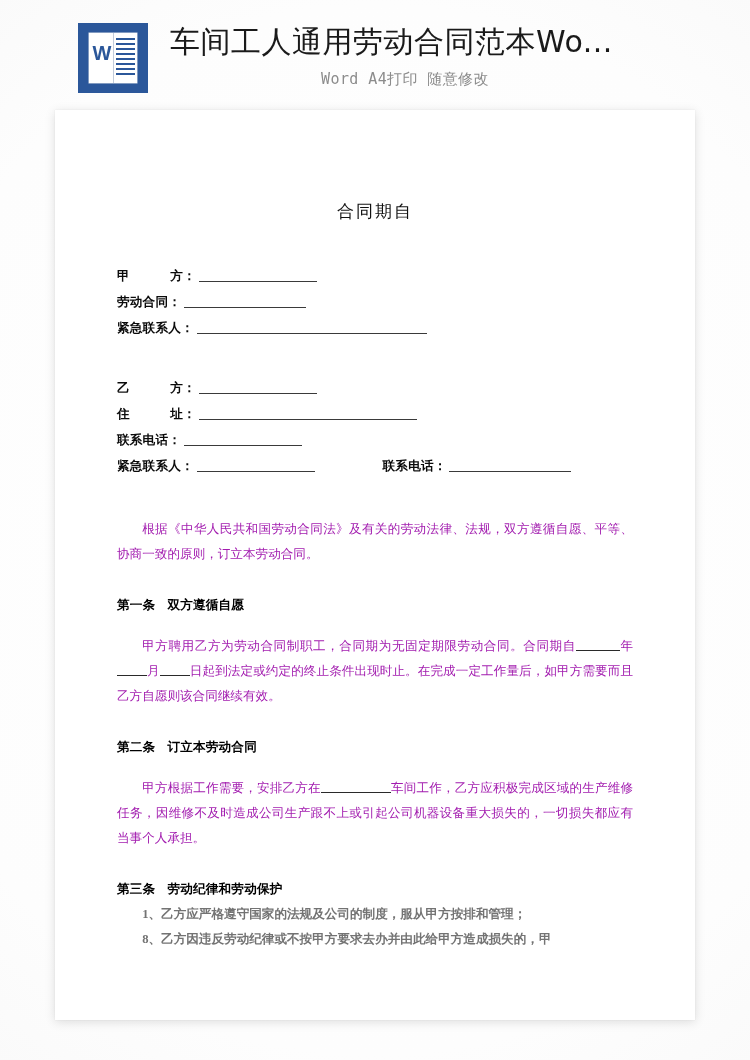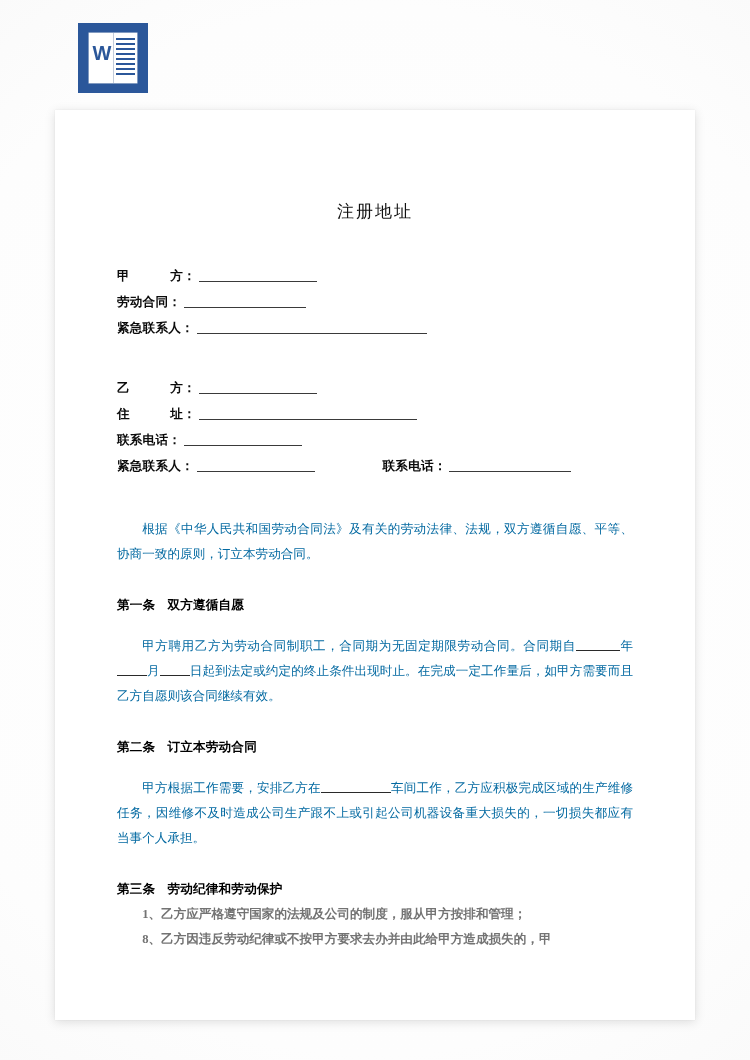--- a/index.html
+++ b/index.html
@@ -177,21 +177,21 @@
   .blank.w-long   { width: 218px; }
   .blank.w-xlong  { width: 230px; }
 
   .field-gap { display: inline-block; width: 68px; }
 
   
   .para {
     font-family: Liberation Serif, serif;
     font-size: 12.6px;
     line-height: 25px;
-    color: #0369a1;
+    color: #a21caf;
     text-align: justify;
     text-justify: inter-ideograph;
     text-indent: 2em;
   }
 
   .intro-para { margin-top: 38px; }
 
   .article { margin-top: 26px; }
 
   .article-heading {
@@ -233,27 +233,31 @@
 
 <div class="header">
 
   <div class="word-icon">
     <div class="doc"></div>
     <div class="lines"></div>
     <div class="fold"></div>
     <div class="wletter">W</div>
   </div>
 
+  <div class="header-text">
+    <div class="doc-title-main">车间工人通用劳动合同范本Wo...</div>
+    <div class="doc-subtitle">Word A4打印 随意修改</div>
+  </div>
 
 </div>
 
 <div class="paper">
   <div class="page-inner">
 
-    <div class="contract-title">注册地址</div>
+    <div class="contract-title">合同期自</div>
 
     <div class="field-group">
 
       <div class="field-row">
         <span class="field-label spaced">
             <span>甲</span>
             <span>方</span>
           </span>
           <span class="field-colon">：</span>
           <span class="blank w-short"></span>

